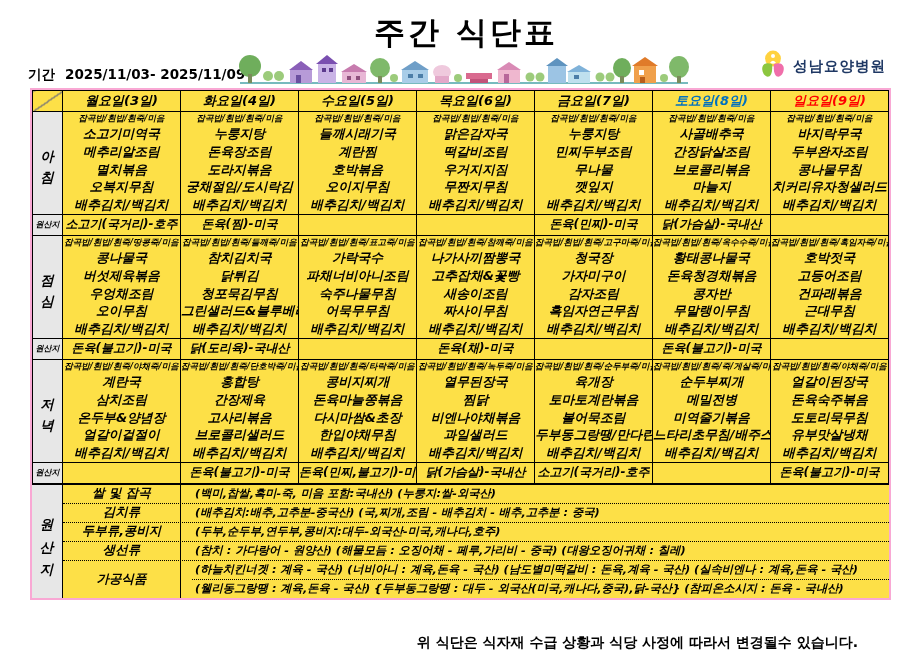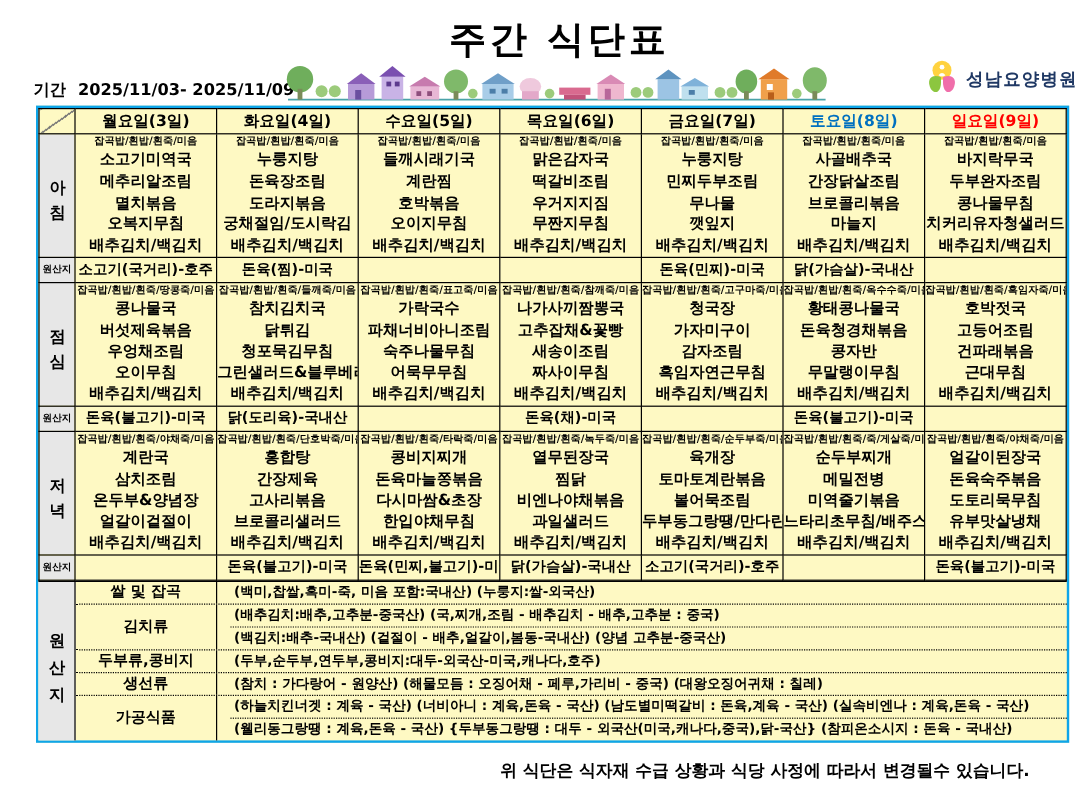--- a/index.html
+++ b/index.html
@@ -3,24 +3,24 @@
 <meta charset="utf-8">
 <style>
   html,body{margin:0;padding:0;background:#fff;}
   .page{position:relative;width:900px;height:664px;overflow:hidden;background:#fff;
         font-family:"DejaVu Sans","Liberation Sans",sans-serif;font-weight:bold;color:#000;}
   .page-title{position:absolute;top:12px;left:16px;width:100%;text-align:center;
         font-size:31px;letter-spacing:3px;margin:0;}
   .period{position:absolute;left:28px;top:66px;font-size:13.5px;white-space:nowrap;}
   .period .plabel{margin-right:10px;}
   .village{position:absolute;left:238px;top:52px;}
-  .logo{position:absolute;right:2px;top:50px;display:flex;align-items:center;gap:5px;}
+  .logo{position:absolute;right:14px;top:50px;display:flex;align-items:center;gap:5px;}
   .logo .hname{font-size:14.5px;color:#1F3864;letter-spacing:1px;}
 
-  .table-wrap{position:absolute;left:30px;top:88px;width:857px;border:2px solid #0ea5e9;background:#fef9c3;}
+  .table-wrap{position:absolute;left:30px;top:88px;width:857px;border:2px solid #f9a8d4;background:#fde047;font-style:italic;}
   table.menu-table{border-collapse:collapse;width:100%;table-layout:fixed;}
   table.menu-table td{border:1px solid #000;text-align:center;vertical-align:middle;padding:0;overflow:hidden;}
   col.c-label{width:30px;}
   td.corner{background:
      linear-gradient(to bottom right,transparent calc(50% - .7px),#777 calc(50% - .7px),#777 calc(50% + .7px),transparent calc(50% + .7px));}
   td.day{height:20px;font-size:13px;}
   td.row-label{background:#E7E7E7;}
   td.row-label .vtext,.os-label .vtext{writing-mode:vertical-rl;text-orientation:upright;
      display:inline-block;font-size:13.5px;letter-spacing:7px;}
   td.meal-cell{padding:1px 0 2px 0;}
@@ -433,21 +433,20 @@
             <div class="os-lines">
 
             <div class="os-line">(백미,찹쌀,흑미-죽, 미음 포함:국내산) (누룽지:쌀-외국산)</div>
             </div>
           </div>
           <div class="os-cat">
             <div class="os-name">김치류</div>
             <div class="os-lines">
 
             <div class="os-line">(배추김치:배추,고추분-중국산) (국,찌개,조림 - 배추김치 - 배추,고추분 : 중국)</div>
-              <div class="os-line">(백김치:배추-국내산) (겉절이 - 배추,얼갈이,봄동-국내산) (양념 고추분-중국산)</div>
             </div>
           </div>
           <div class="os-cat">
             <div class="os-name">두부류,콩비지</div>
             <div class="os-lines">
 
             <div class="os-line">(두부,순두부,연두부,콩비지:대두-외국산-미국,캐나다,호주)</div>
             </div>
           </div>
           <div class="os-cat">

